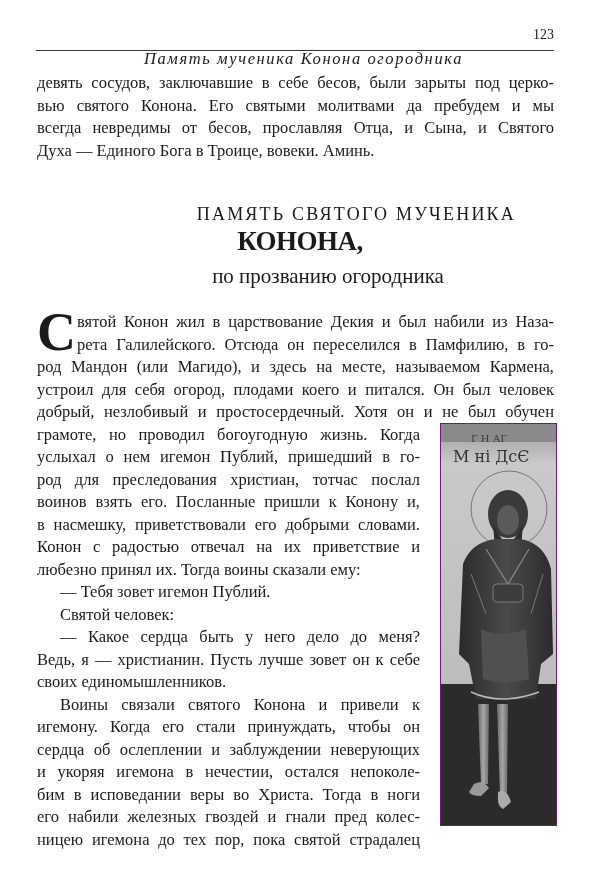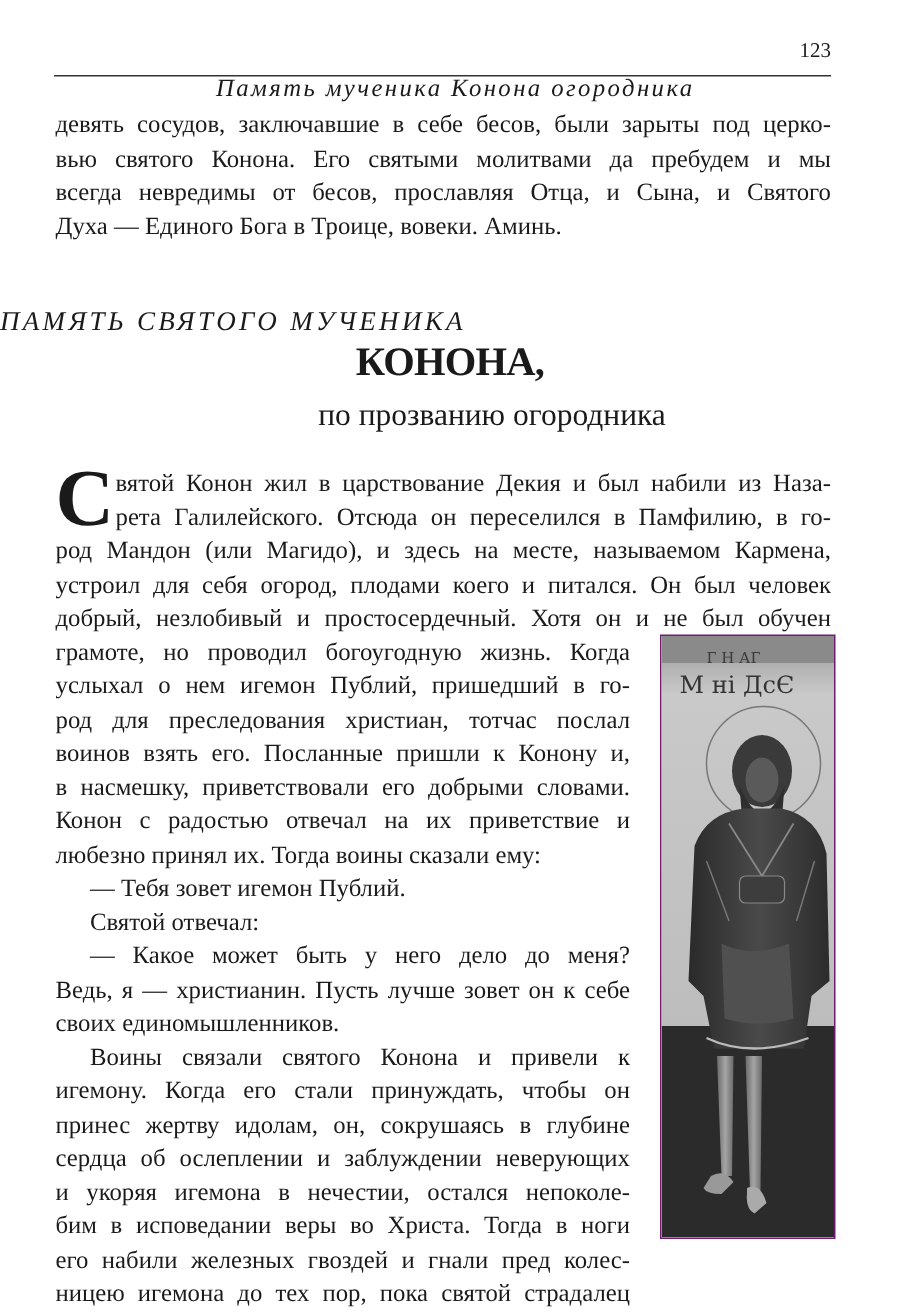--- a/index.html
+++ b/index.html
@@ -10,22 +10,22 @@
                      letter-spacing: 1.6px; white-space: nowrap; margin-top: 21px; }
     .page-number { position: absolute; right: 0; top: -1px; font-size: 14px; }
     .head-rule { position: absolute; left: 36px; top: 50px; width: 518px; height: 0;
                  border-top: 1.5px solid #333; }
     .text { position: absolute; left: 37px; font-size: 16.5px; line-height: 22.5px; text-align: justify;
             text-align-last: justify; white-space: nowrap; }
     .line { display: block; height: 22.5px; white-space: nowrap; overflow: visible; }
     .line.last { text-align-last: left; }
     .j { text-align: justify; text-align-last: justify; }
     .para-top { top: 72px; width: 517px; }
-    .heading-1 { position: absolute; left: 0; width: 516px; top: 204px; text-align: left;
-                 font-size: 18px; letter-spacing: 2.2px; font-style: italic; }
+    .heading-1 { position: absolute; left: 0; width: 516px; top: 204px; text-align: right;
+                 font-size: 18px; letter-spacing: 2.2px; }
     .heading-2 { position: absolute; left: 0; width: 600px; top: 226px; text-align: center;
                  font-size: 27px; font-weight: bold; letter-spacing: -0.5px; }
     .heading-3 { position: absolute; left: 0; width: 600px; top: 264px; text-align: center;
                  font-size: 21px; padding-left: 28px; }
     .main-top { top: 311px; width: 517px; }
     .drop-cap { position: absolute; left: 37px; top: 309px; font-size: 54px; line-height: 46px;
                 font-weight: bold; }
     .indent-first { padding-left: 40px; box-sizing: border-box; }
     .narrow { width: 383px; }
     .wide { width: 517px; }
@@ -62,27 +62,26 @@
   <span class="line j wide">устроил для себя огород, плодами коего и питался. Он был человек</span>
   <span class="line j wide">добрый, незлобивый и простосердечный. Хотя он и не был обучен</span>
   <span class="line j narrow">грамоте, но проводил богоугодную жизнь. Когда</span>
   <span class="line j narrow">услыхал о нем игемон Публий, пришедший в го-</span>
   <span class="line j narrow">род для преследования христиан, тотчас послал</span>
   <span class="line j narrow">воинов взять его. Посланные пришли к Конону и,</span>
   <span class="line j narrow">в насмешку, приветствовали его добрыми словами.</span>
   <span class="line j narrow">Конон с радостью отвечал на их приветствие и</span>
   <span class="line last narrow">любезно принял их. Тогда воины сказали ему:</span>
   <span class="line last narrow indent">— Тебя зовет игемон Публий.</span>
-  <span class="line last narrow indent">Святой отвечал:</span>
-  <span class="line j narrow indent">— Какое может быть у него дело до меня?</span>
+  <span class="line last narrow indent">Святой человек:</span>
+  <span class="line j narrow indent">— Какое сердца быть у него дело до меня?</span>
   <span class="line j narrow">Ведь, я — христианин. Пусть лучше зовет он к себе</span>
   <span class="line last narrow">своих единомышленников.</span>
   <span class="line j narrow indent">Воины связали святого Конона и привели к</span>
   <span class="line j narrow">игемону. Когда его стали принуждать, чтобы он</span>
-  <span class="line j narrow">принес жертву идолам, он, сокрушаясь в глубине</span>
   <span class="line j narrow">сердца об ослеплении и заблуждении неверующих</span>
   <span class="line j narrow">и укоряя игемона в нечестии, остался непоколе-</span>
   <span class="line j narrow">бим в исповедании веры во Христа. Тогда в ноги</span>
   <span class="line j narrow">его набили железных гвоздей и гнали пред колес-</span>
   <span class="line j narrow">ницею игемона до тех пор, пока святой страдалец</span>
 </div>
 
 <div class="icon-figure">
   <svg width="115" height="401" viewBox="0 0 115 401" xmlns="http://www.w3.org/2000/svg">
     <defs>

